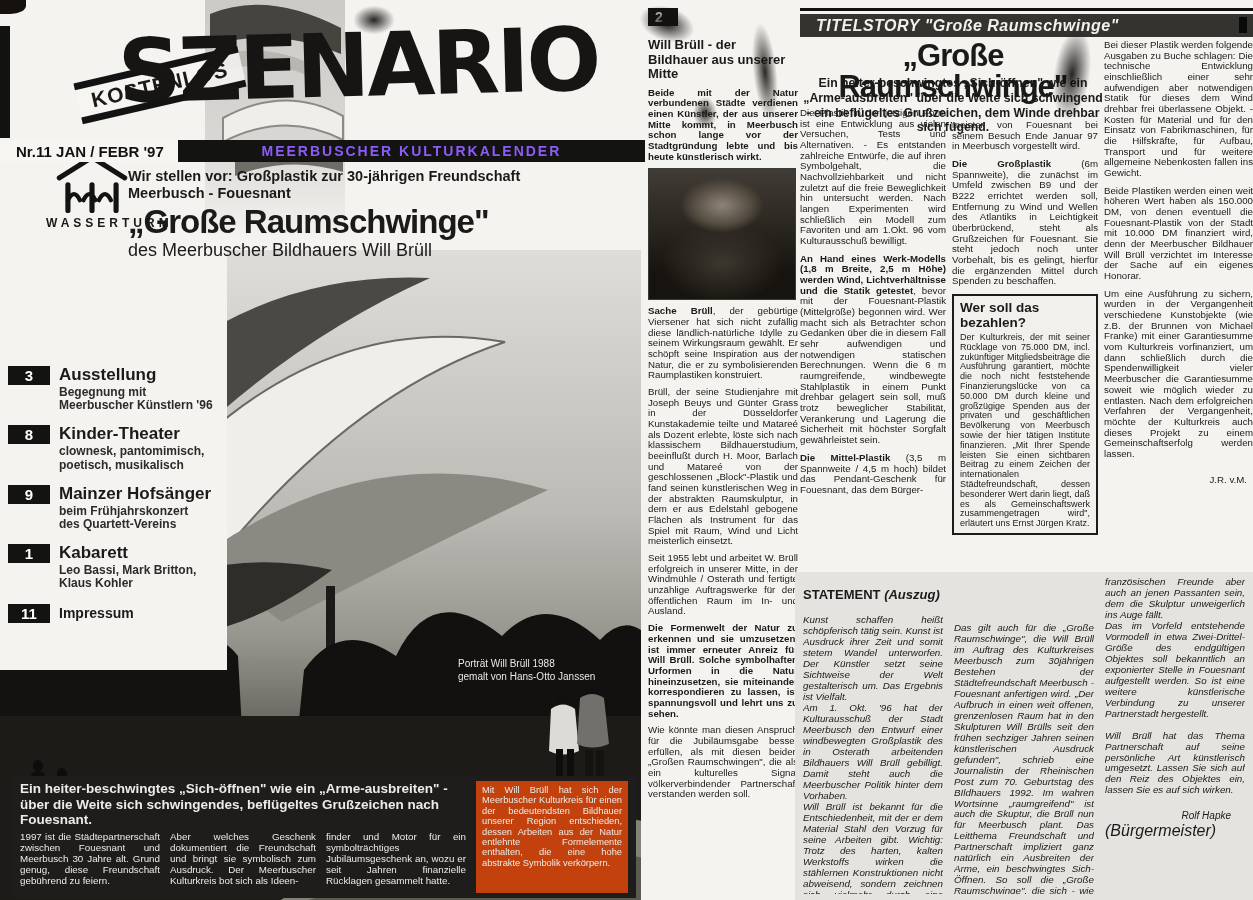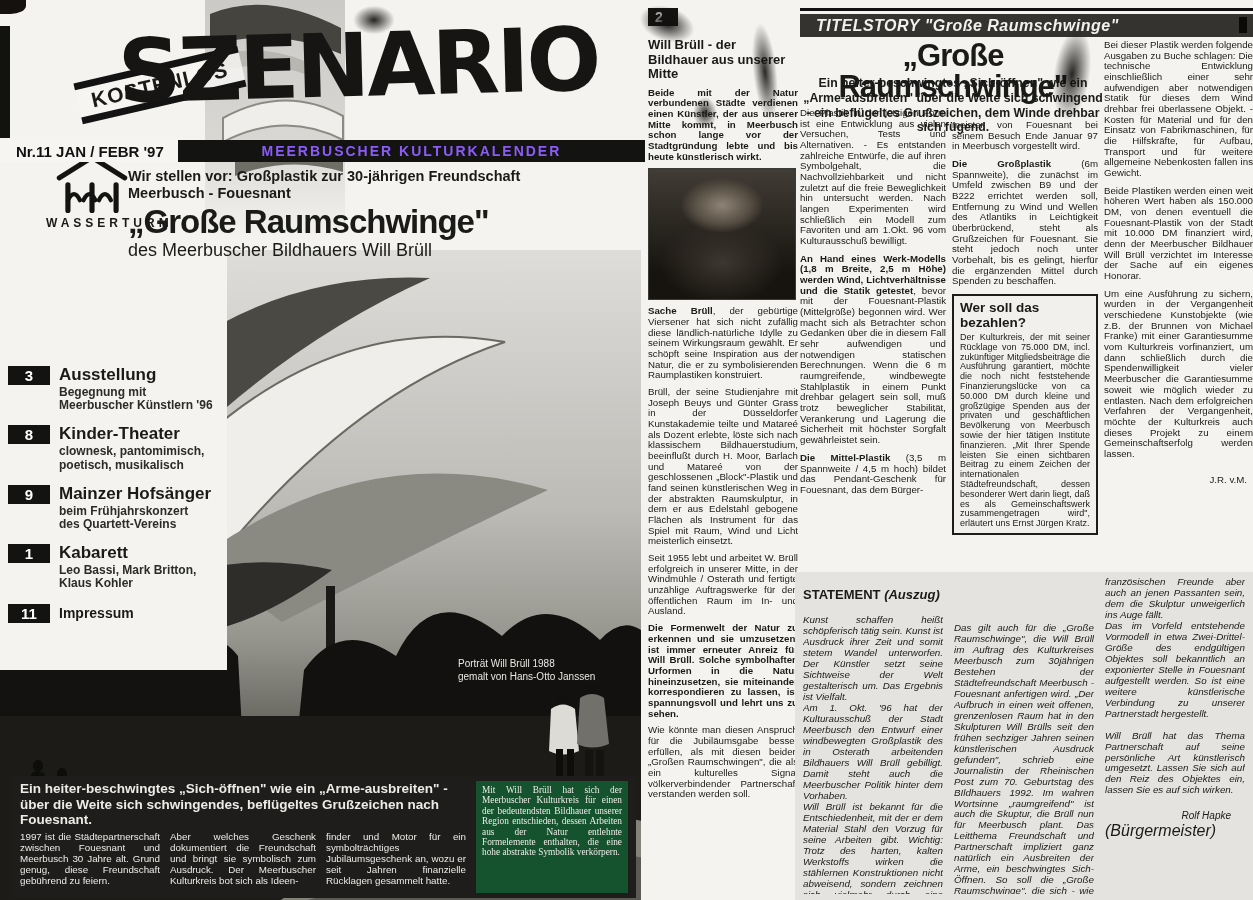--- a/index.html
+++ b/index.html
@@ -41,21 +41,21 @@
   .toc-num{background:#131312;color:#fff;font-weight:800;font-size:15px;min-width:34px;text-align:center;
     padding:1px 4px;margin-right:9px;}
   .toc-title{font-size:17px;font-weight:800;line-height:1.05;}
   .toc-desc{font-size:12px;font-weight:bold;color:#2b2b29;line-height:1.1;margin-top:2px;}
   
   #banner{left:12px;top:776px;width:624px;height:122px;background:#1e1d1b;z-index:4;color:#ecebe7;
     display:grid;grid-template-columns:140px 146px 140px 1fr;grid-template-rows:auto 1fr;column-gap:10px;
     padding:5px 8px;box-sizing:border-box;}
   #banner-headline{grid-column:1/4;font-size:13.5px;font-weight:800;line-height:1.16;margin-bottom:4px;}
   .banner-col{font-size:9.8px;line-height:1.12;text-align:justify;}
-  #banner-col4{grid-column:4;grid-row:1/3;background:#14532d;padding:4px 6px;font-size:9.3px;line-height:1.12;text-align:justify;font-family:Liberation Serif, serif;}
+  #banner-col4{grid-column:4;grid-row:1/3;background:#c2410c;padding:4px 6px;font-size:9.3px;line-height:1.12;text-align:justify;}
   
   .smudge{z-index:6;pointer-events:none;}
   
   #midcol{left:648px;top:0;width:150px;height:896px;overflow:hidden;z-index:2;}
   #pagenum{background:#131312;color:#fff;font-weight:800;font-size:14px;width:30px;padding:1px 0 1px 7px;box-sizing:border-box;margin:8px 0 12px 0;}
   #mid-heading{font-size:13px;font-weight:800;line-height:1.12;margin-bottom:4px;}
   #midcol p{font-size:9.7px;line-height:1.1;margin:6px 0;text-align:justify;}
   #portrait{width:148px;height:132px;margin:6px 0;border:1px solid #3a3a36;box-sizing:border-box;
     background:radial-gradient(46% 34% at 50% 28%,#8f8376 0%,#564e43 42%,rgba(0,0,0,0) 62%),
                radial-gradient(60% 45% at 50% 72%,#3c372f 0%,rgba(0,0,0,0) 70%),

